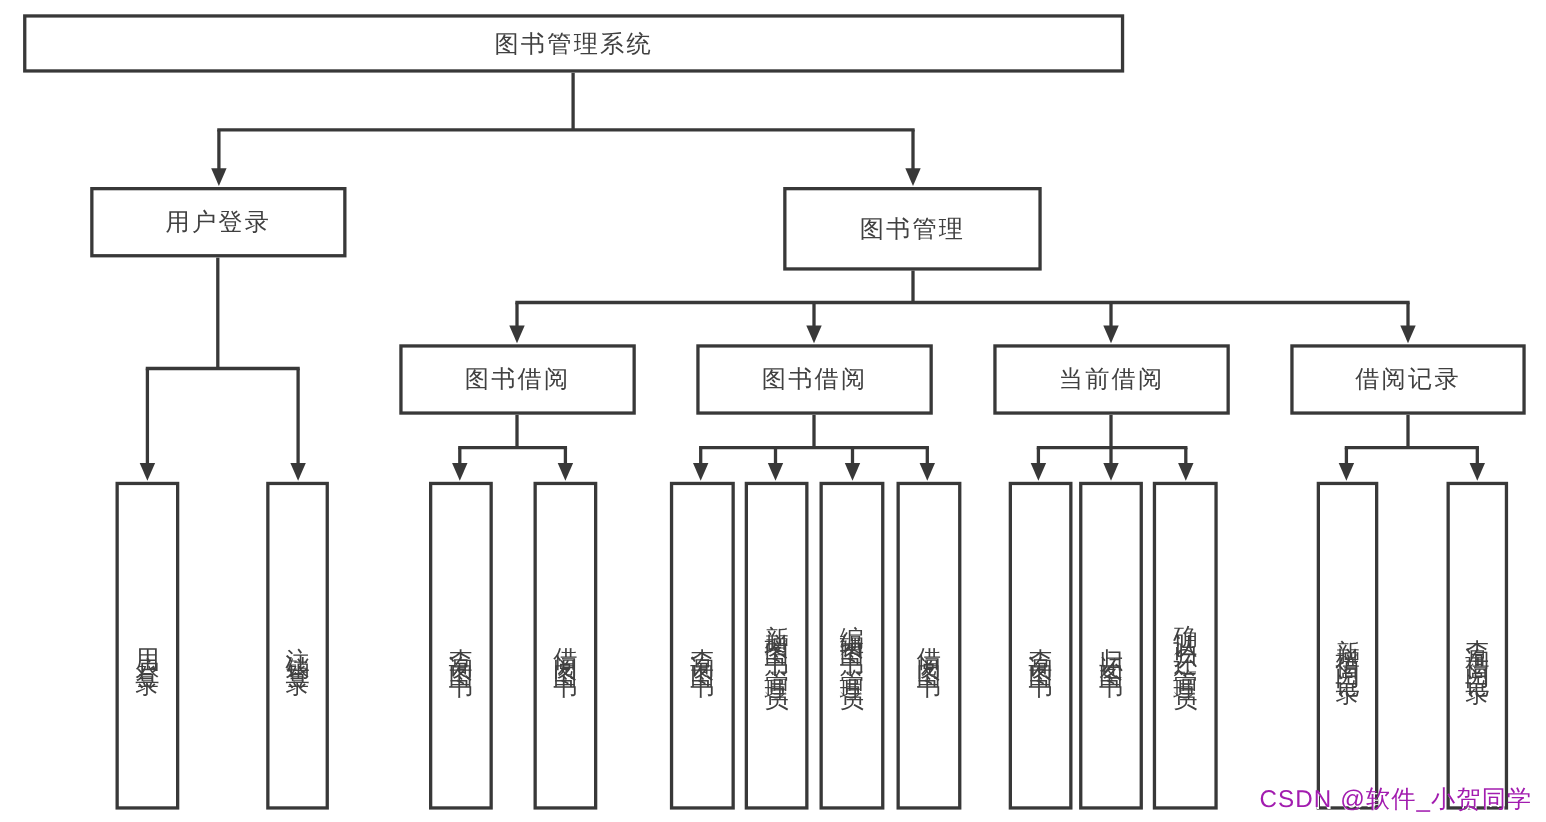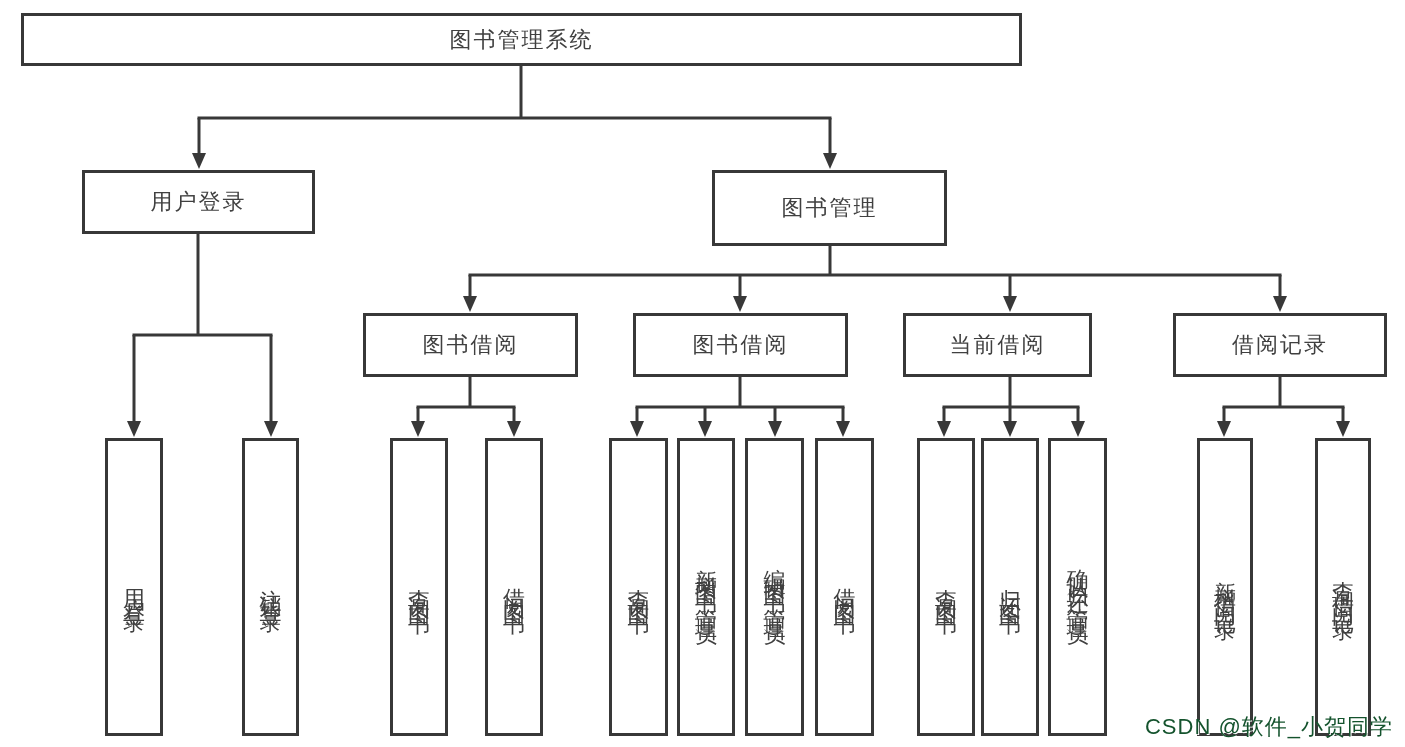--- a/index.html
+++ b/index.html
@@ -40,21 +40,21 @@
     letter-spacing: 8px;
     line-height: 1;
     top: 438px;
     height: 298px;
   }
   .watermark {
     position: absolute;
     right: 12px;
     bottom: 5px;
     font-size: 22px;
-    color: #14532d;
+    color: #a21caf;
     letter-spacing: 1px;
     text-shadow: 1px 1px 0 #ffffff;
     z-index: 5;
     white-space: nowrap;
   }
 </style>
 </head>
 <body>
 
 <div class="canvas">
@@ -135,21 +135,21 @@
   <div class="node h" style="left:712px; top:170px; width:235px; height:76px;">
     <span>图书管理</span>
   </div>
 
   <div class="node h" style="left:363px; top:313px; width:215px; height:64px;">
     <span>图书借阅</span>
   </div>
   <div class="node h" style="left:633px; top:313px; width:215px; height:64px;">
     <span>图书借阅</span>
   </div>
-  <div class="node h" style="left:903px; top:313px; width:189px; height:64px;">
+  <div class="node h" style="left:903px; top:313px; width:215px; height:64px;">
     <span>当前借阅</span>
   </div>
   <div class="node h" style="left:1173px; top:313px; width:214px; height:64px;">
     <span>借阅记录</span>
   </div>
 
   <div class="node v" style="left:105px; width:58px;">
     <span>用户登录</span>
   </div>
   <div class="node v" style="left:242px; width:57px;">

